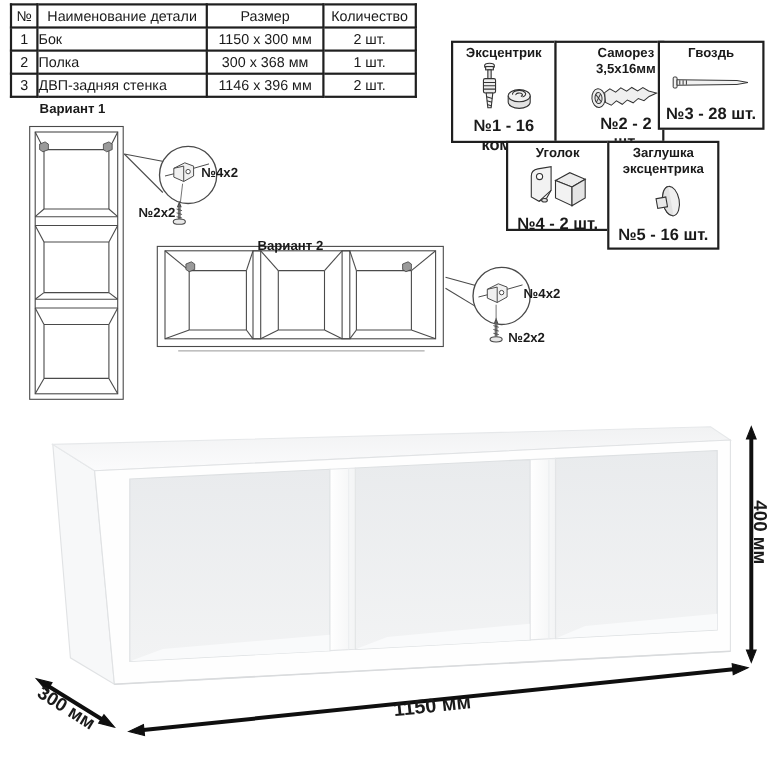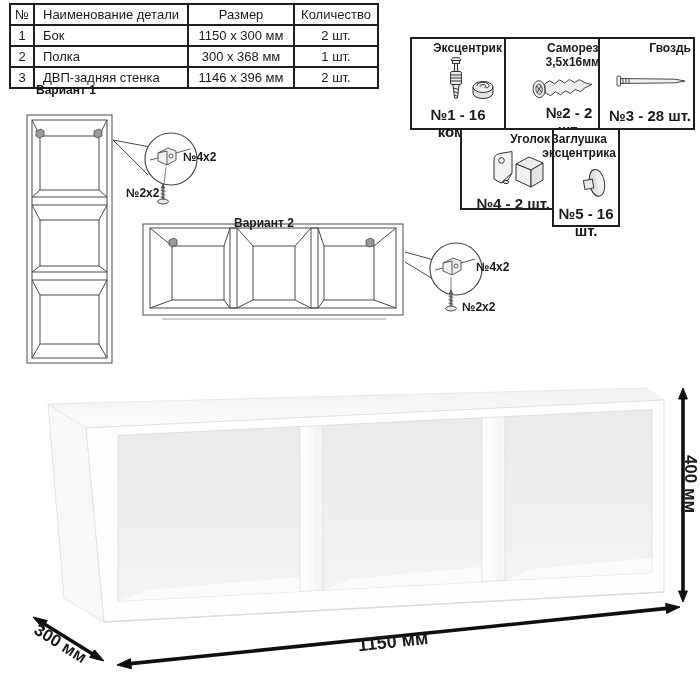--- a/index.html
+++ b/index.html
@@ -3,24 +3,24 @@
 <meta charset="utf-8">
 <style>
   html,body{margin:0;padding:0;background:#fff;}
   #sheet{position:relative;width:700px;height:690px;background:#fff;overflow:hidden;
          font-family:"Liberation Sans",sans-serif;color:#1a1a1a;}
   
   #parts-table{position:absolute;left:9px;top:3px;border-collapse:collapse;
                font-size:13px;line-height:1;}
   #parts-table td,#parts-table th{border:2px solid #1f1f1f;padding:2px 4px;height:15px;
                font-weight:normal;text-align:center;white-space:nowrap;}
-  #parts-table .c-name{text-align:left;padding-left:8px;}
+  #parts-table .c-name{text-align:left;padding-left:0;}
   
   .hw-cell{position:absolute;border:2px solid #1f1f1f;background:#fff;box-sizing:border-box;
-           display:flex;flex-direction:column;align-items:flex-end;justify-content:space-between;
+           display:flex;flex-direction:column;align-items:center;justify-content:space-between;
            padding:3px 2px 4px 2px;}
   .hw-title{font-weight:bold;font-size:12px;text-align:center;line-height:1.15;}
   .hw-count{font-weight:bold;font-size:15px;text-align:center;}
   .hw-icon{flex:1;display:flex;align-items:center;justify-content:center;}
   
   .lbl{position:absolute;font-weight:bold;font-size:12px;white-space:nowrap;}
   .dim{position:absolute;font-weight:bold;font-size:17px;white-space:nowrap;
        transform-origin:center center;}
   #drawing{position:absolute;left:0;top:0;}
 </style>
@@ -105,21 +105,21 @@
           <line x1="8.8" y1="13.5" x2="13.2" y2="20.5"></line>
             <line x1="13.2" y1="13.5" x2="8.8" y2="20.5"></line>
           <path d="M17,12.5 L22,9.5 L27,13 L32,9.5 L37,13 L42,10 L47,13.5 L52,11 L57,14.5 L64,17
                    L57,19.5 L52,23 L47,20.5 L42,24 L37,21 L32,24.5 L27,21 L22,24.5 L17,21.5 Z"></path>
         </g>
       </svg>
     </div>
     <div class="hw-count">№2 - 2 шт.</div>
   </div>
 
-  <div class="hw-cell" style="left:598px;top:37px;width:97px;height:93px;">
+  <div class="hw-cell" style="left:598px;top:37px;width:97px;height:81px;">
     <div class="hw-title"><span>Гвоздь</span></div>
     <div class="hw-icon">
       <svg width="78" height="22" viewBox="0 0 78 22">
         <g stroke="#333" stroke-width="0.9" fill="#f1f1f1">
           <rect x="4" y="6" width="3.5" height="10" rx="1"></rect>
           <polygon points="7.5,8.5 62,9.2 72,11 62,12.8 7.5,13.5"></polygon>
           <line x1="10" y1="9" x2="10" y2="13"></line>
             <line x1="13" y1="9" x2="13" y2="13"></line>
             <line x1="16" y1="9" x2="16" y2="13"></line>
         </g>
@@ -139,21 +139,21 @@
           <ellipse cx="20" cy="35" rx="2.6" ry="1.6" fill="#e2e2e2"></ellipse>
           <polygon points="30,17 43,10 57,16 45,23" fill="#ececec"></polygon>
           <polygon points="30,17 45,23 45,40 30,33"></polygon>
           <polygon points="45,23 57,16 57,33 45,40" fill="#e4e4e4"></polygon>
         </g>
       </svg>
     </div>
     <div class="hw-count">№4 - 2 шт.</div>
   </div>
 
-  <div class="hw-cell" style="left:552px;top:128px;width:68px;height:99px;">
+  <div class="hw-cell" style="left:552px;top:128px;width:102px;height:99px;">
     <div class="hw-title">
       <div>Заглушка</div>
       <div>эксцентрика</div>
     </div>
     <div class="hw-icon">
       <svg width="52" height="44" viewBox="0 0 52 44">
         <g stroke="#333" stroke-width="1" fill="#f0f0f0" transform="rotate(-10 32 22)">
           <ellipse cx="33" cy="22" rx="7.5" ry="13.5"></ellipse>
           <path d="M33,8.5 a7.5,13.5 0 0 0 0,27" fill="#e2e2e2"></path>
           <rect x="20" y="17.5" width="9" height="9" fill="#e8e8e8"></rect>
@@ -339,21 +339,21 @@
       <line x1="128" y1="663.9" x2="669" y2="608.1" stroke-width="3.6"></line>
       <polygon points="117,665 131.4,668.7 130.4,658.7"></polygon>
       <polygon points="680,607 666.6,613.4 665.6,603.4"></polygon>
 
       <line x1="41.5" y1="622.3" x2="95.5" y2="655.7" stroke-width="3.6"></line>
       <polygon points="33,617 42.5,628.2 47.3,620.6"></polygon>
       <polygon points="104,661 89.7,657.4 94.5,649.8"></polygon>
     </g>
   </svg>
 
-  <div class="lbl" style="left:36px;top:83px;">Вариант 1</div>
+  <div class="lbl" style="left:36px;top:92px;">Вариант 1</div>
   <div class="lbl" style="left:234px;top:216px;">Вариант 2</div>
 
   <div class="lbl" style="left:183px;top:150px;">№4х2</div>
   <div class="lbl" style="left:126px;top:186px;">№2х2</div>
 
   <div class="lbl" style="left:476px;top:260px;">№4х2</div>
   <div class="lbl" style="left:462px;top:300px;">№2х2</div>
 
   <div class="dim" style="left:690px;top:484px;transform:translate(-50%,-50%) rotate(90deg);">400 мм</div>
   <div class="dim" style="left:393px;top:642px;font-size:18px;transform:translate(-50%,-50%) rotate(-6deg);">1150 мм</div>

